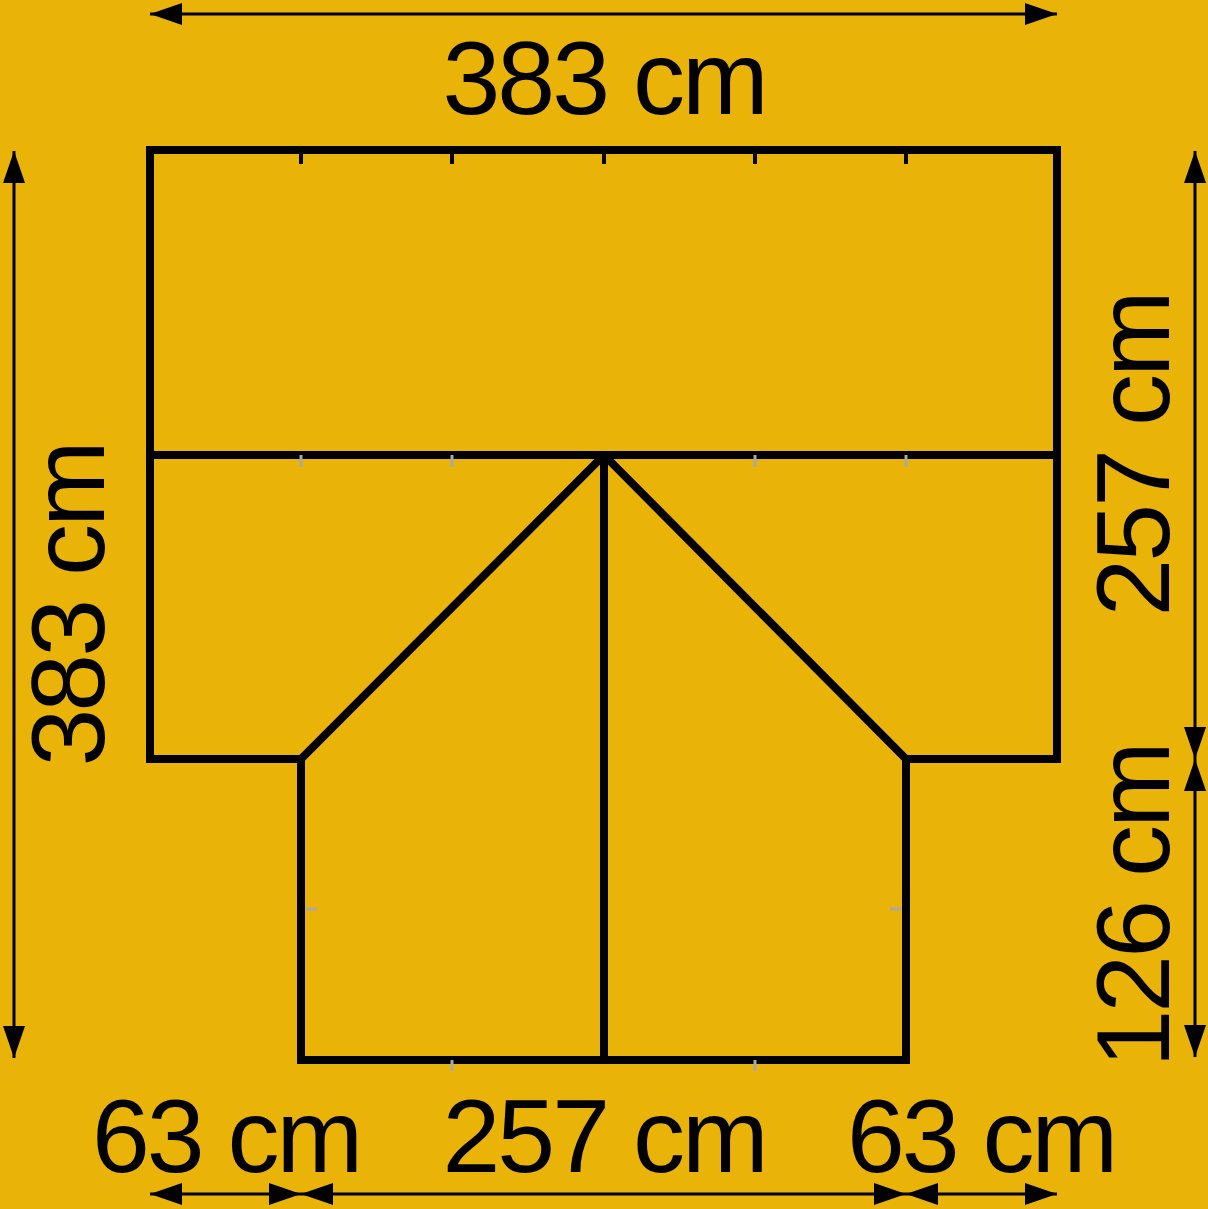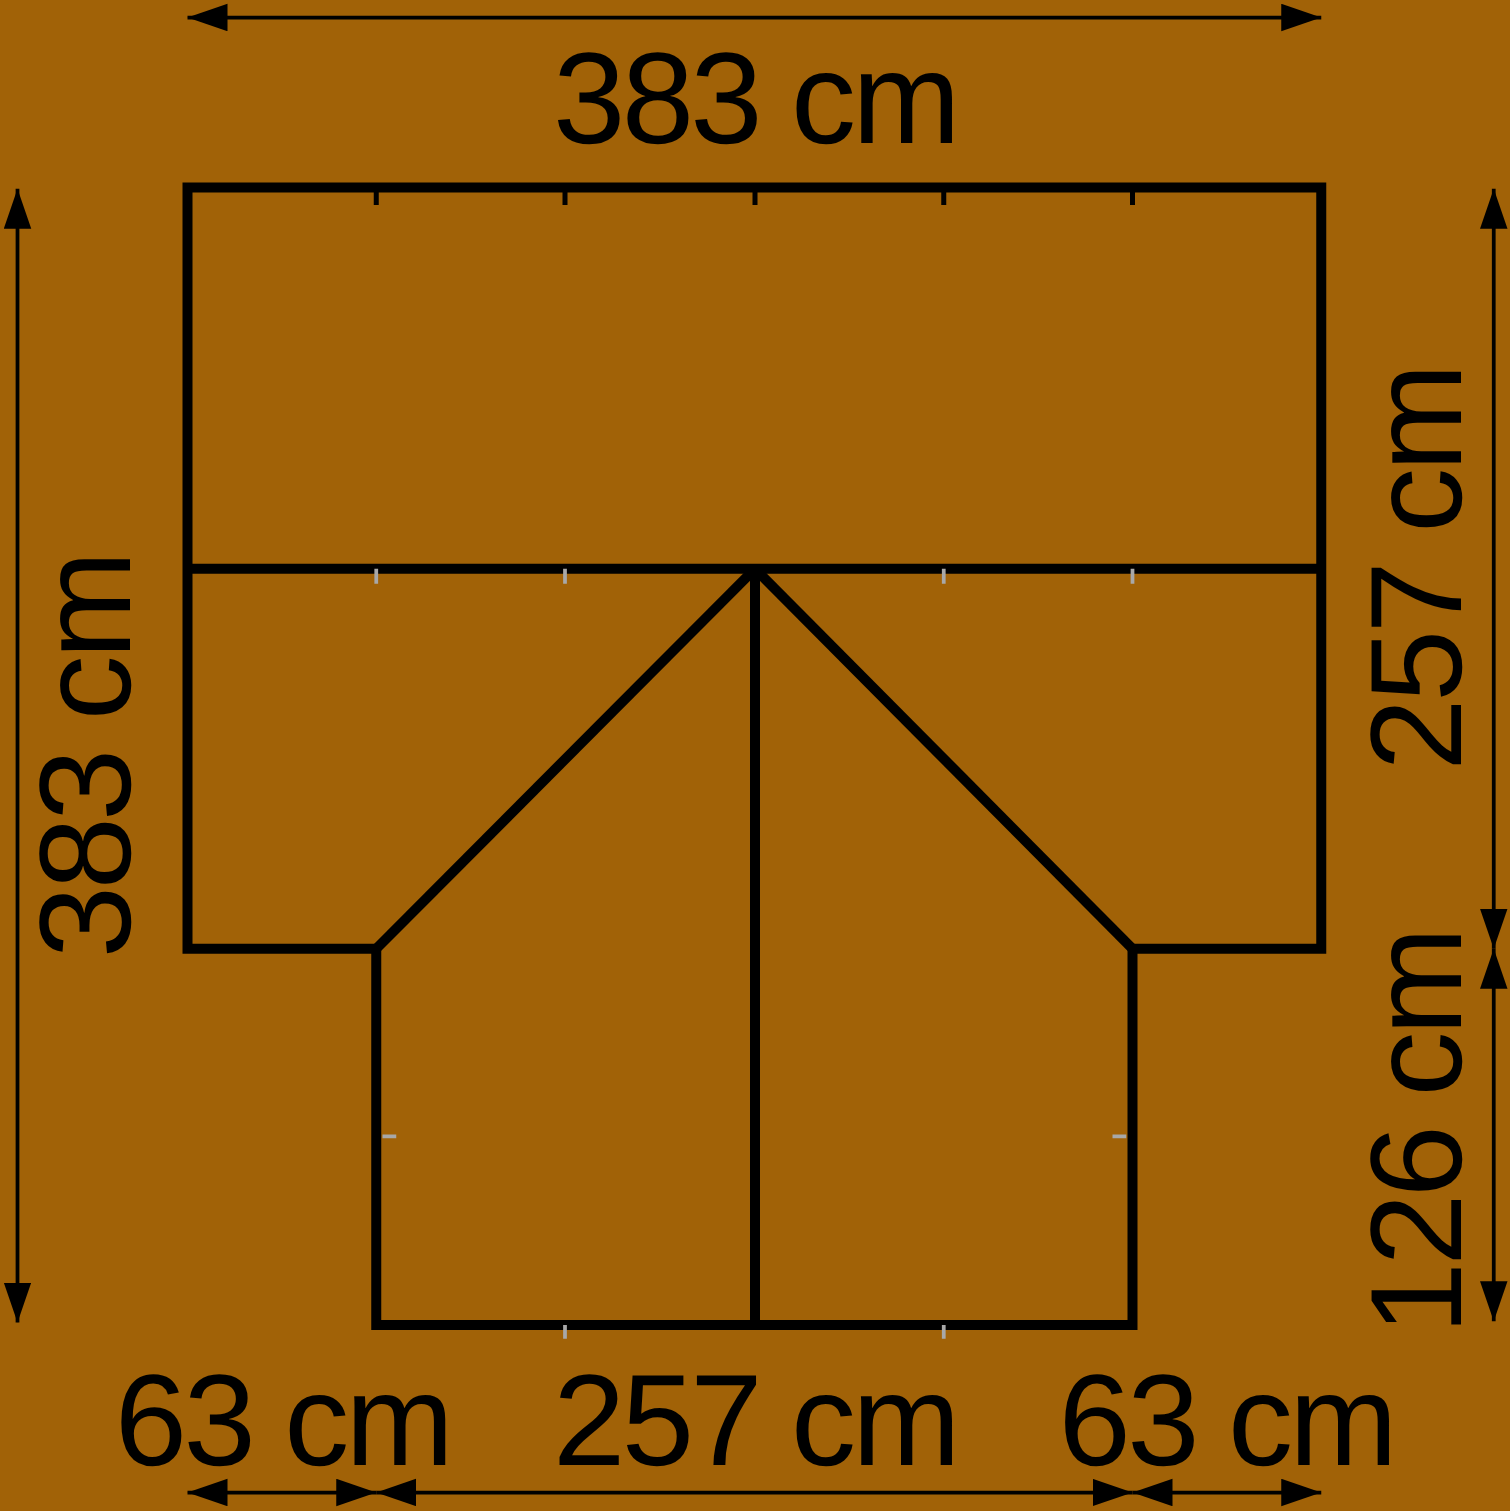--- a/index.html
+++ b/index.html
@@ -4,21 +4,21 @@
 <style>
   html, body {
     margin: 0;
     padding: 0;
     background: #ffffff;
   }
   .stage {
     position: relative;
     width: 1208px;
     height: 1209px;
-    background: #a16207;
+    background: #eab308;
     overflow: hidden;
   }
   svg.drawing {
     position: absolute;
     left: 0;
     top: 0;
     width: 1208px;
     height: 1209px;
     display: block;
   }

